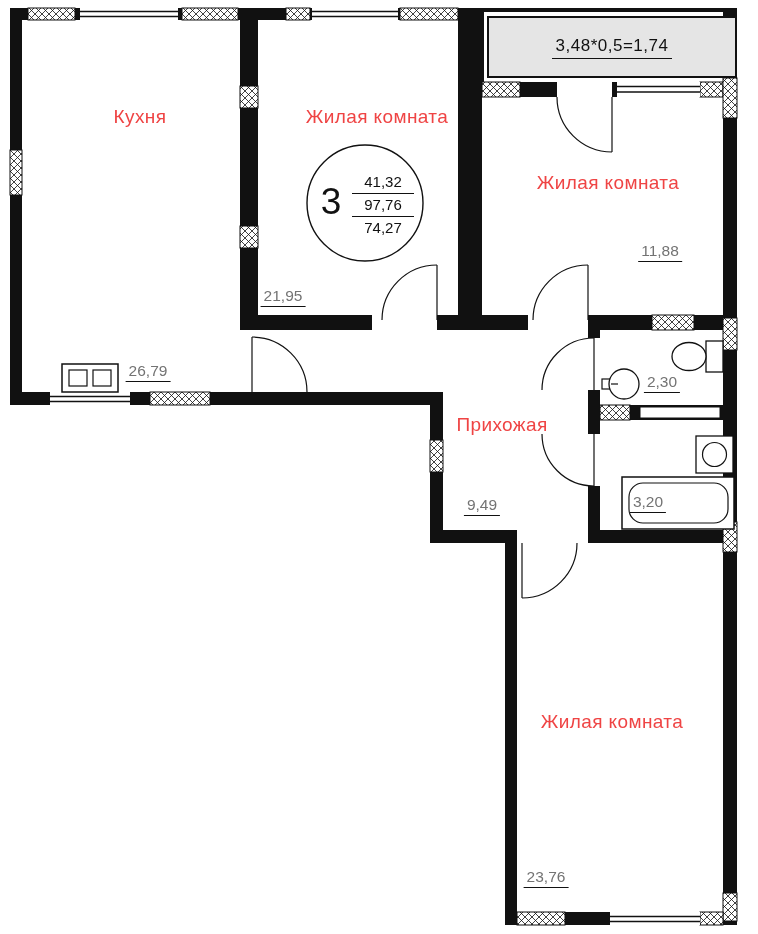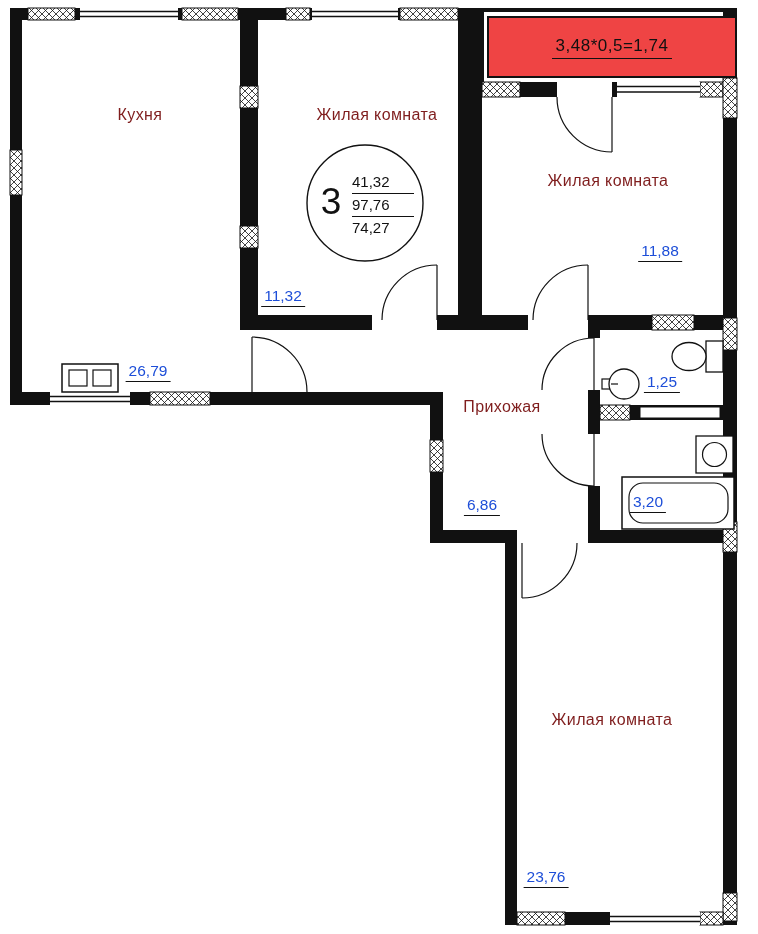--- a/index.html
+++ b/index.html
@@ -1,28 +1,28 @@
 <!DOCTYPE html>
 <html><head>
 <meta charset="utf-8">
 <style>
   html,body{margin:0;padding:0;background:#ffffff;}
   #page{position:relative;width:758px;height:934px;background:#ffffff;overflow:hidden;
         font-family:"Liberation Sans",sans-serif;color:#111;}
   #drawing{position:absolute;left:0;top:0;}
-  .lbl{position:absolute;transform:translateX(-50%);font-size:16px;letter-spacing:.4px;
-       white-space:nowrap;color:#7f1d1d;}
+  .lbl{position:absolute;transform:translateX(-50%);font-size:19px;letter-spacing:.4px;
+       white-space:nowrap;color:#ef4444;}
   .num{position:absolute;transform:translateX(-50%);font-size:15.5px;white-space:nowrap;
-       color:#1d4ed8;background:#fff;padding:0 3px 1px;border-bottom:1.3px solid #111;}
+       color:#737373;background:#fff;padding:0 3px 1px;border-bottom:1.3px solid #111;}
   .balcony-box{position:absolute;left:487px;top:16px;width:246px;height:58px;
-       background:#ef4444;border:2px solid #111;display:flex;align-items:center;justify-content:center;}
+       background:#e5e5e5;border:2px solid #111;display:flex;align-items:center;justify-content:center;}
   .note{font-size:17px;border-bottom:1.3px solid #111;padding:0 4px 2px;letter-spacing:.5px;}
   .big3{position:absolute;left:313px;top:182px;width:36px;text-align:center;
        font-size:37px;line-height:40px;}
-  .stack{position:absolute;left:352px;top:171px;width:62px;text-align:left;
+  .stack{position:absolute;left:352px;top:171px;width:62px;text-align:center;
        font-size:15px;line-height:22px;}
   .srow{border-bottom:1.3px solid #111;}
   .srow:last-child{border-bottom:none;}
 </style>
 </head>
 <body>
 
 <div id="page">
 
   <svg id="drawing" width="758" height="934" viewBox="0 0 758 934" xmlns="http://www.w3.org/2000/svg">
@@ -153,24 +153,24 @@
   <div class="big3">3</div>
   <div class="stack">
     <div class="srow">41,32</div>
     <div class="srow">97,76</div>
     <div class="srow">74,27</div>
   </div>
 
   <div class="lbl" style="left:140px;top:106px">Кухня</div>
   <div class="lbl" style="left:377px;top:106px">Жилая комната</div>
   <div class="lbl" style="left:608px;top:172px">Жилая комната</div>
-  <div class="lbl" style="left:502px;top:398px">Прихожая</div>
+  <div class="lbl" style="left:502px;top:414px">Прихожая</div>
   <div class="lbl" style="left:612px;top:711px">Жилая комната</div>
 
   <div class="num" style="left:148px;top:362px">26,79</div>
-  <div class="num" style="left:283px;top:287px">11,32</div>
+  <div class="num" style="left:283px;top:287px">21,95</div>
   <div class="num" style="left:660px;top:242px">11,88</div>
-  <div class="num" style="left:482px;top:496px">6,86</div>
-  <div class="num" style="left:662px;top:373px">1,25</div>
+  <div class="num" style="left:482px;top:496px">9,49</div>
+  <div class="num" style="left:662px;top:373px">2,30</div>
   <div class="num" style="left:648px;top:493px">3,20</div>
   <div class="num" style="left:546px;top:868px">23,76</div>
 
 </div>
 
 </body></html>

